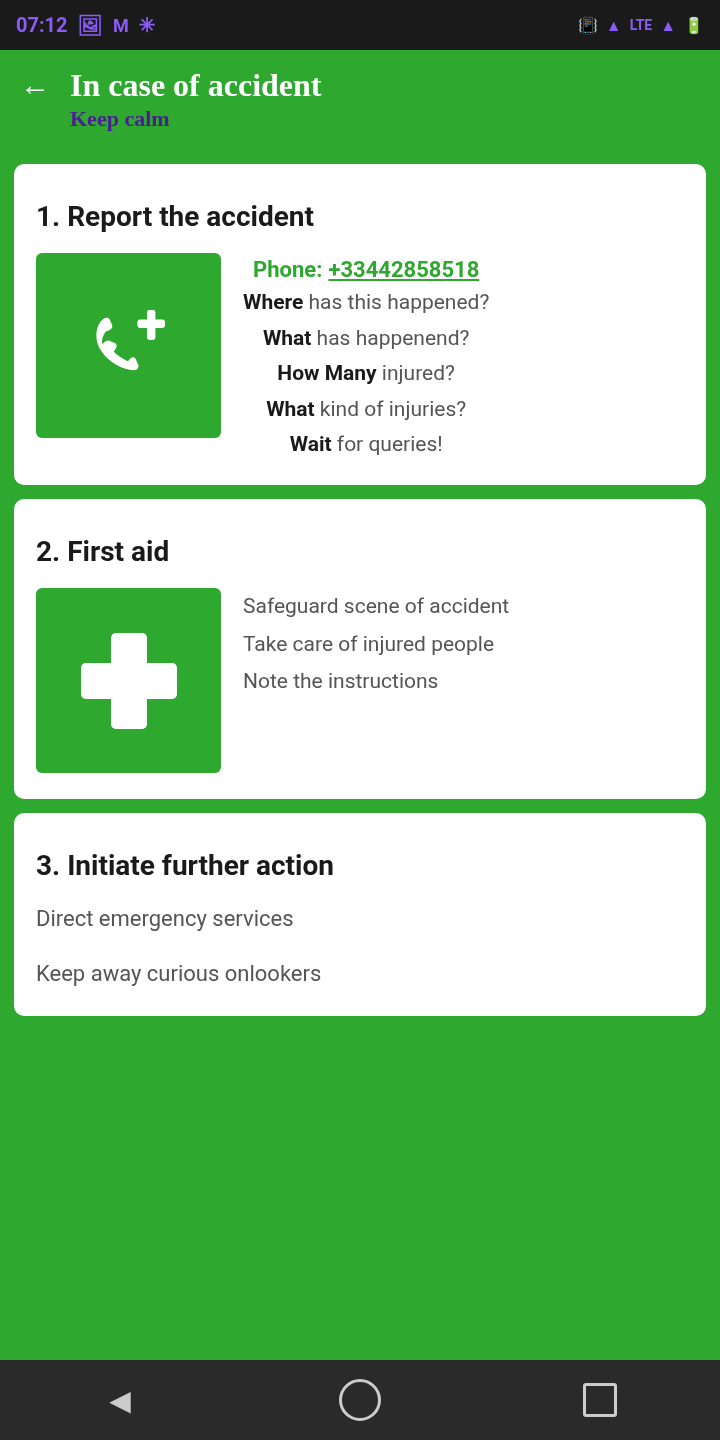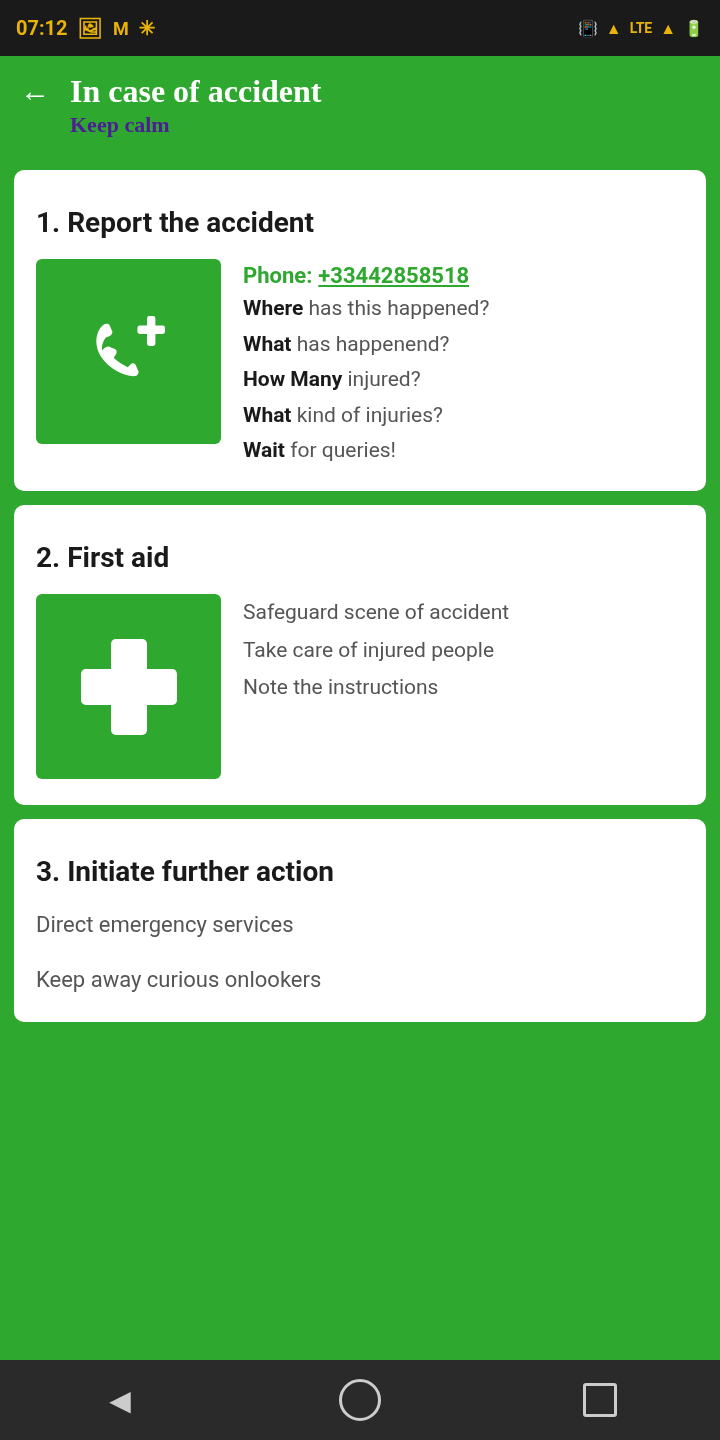--- a/index.html
+++ b/index.html
@@ -10,26 +10,26 @@
       min-height: 1440px;
       background-color: #2ea82e;
       font-family: 'Roboto', Arial, sans-serif;
       display: flex;
       flex-direction: column;
     }
 
     
     .status-bar {
       background-color: #1a1a1a;
-      height: 56px;
+      height: 50px;
       display: flex;
       align-items: center;
       justify-content: space-between;
       padding: 0 16px;
-      color: #eab308;
+      color: #8b5cf6;
       font-size: 20px;
       font-weight: bold;
     }
 
     .status-bar-left {
       display: flex;
       align-items: center;
       gap: 10px;
     }
 
@@ -131,20 +131,21 @@
       width: 120px;
       height: 120px;
     }
 
     
     .card1-text {
       display: flex;
       flex-direction: column;
       gap: 6px;
       padding-top: 4px;
+      align-items: center;
     }
 
     .phone-link {
       font-size: 22px;
       font-weight: bold;
       color: #2ea82e;
       text-decoration: underline;
     }
 
     .phone-label {

